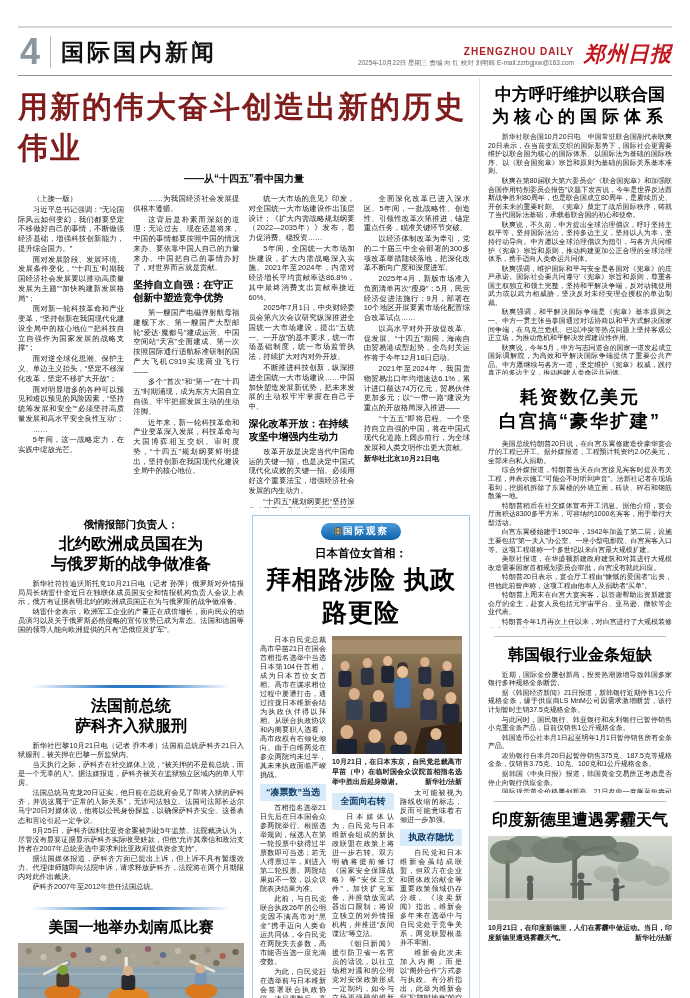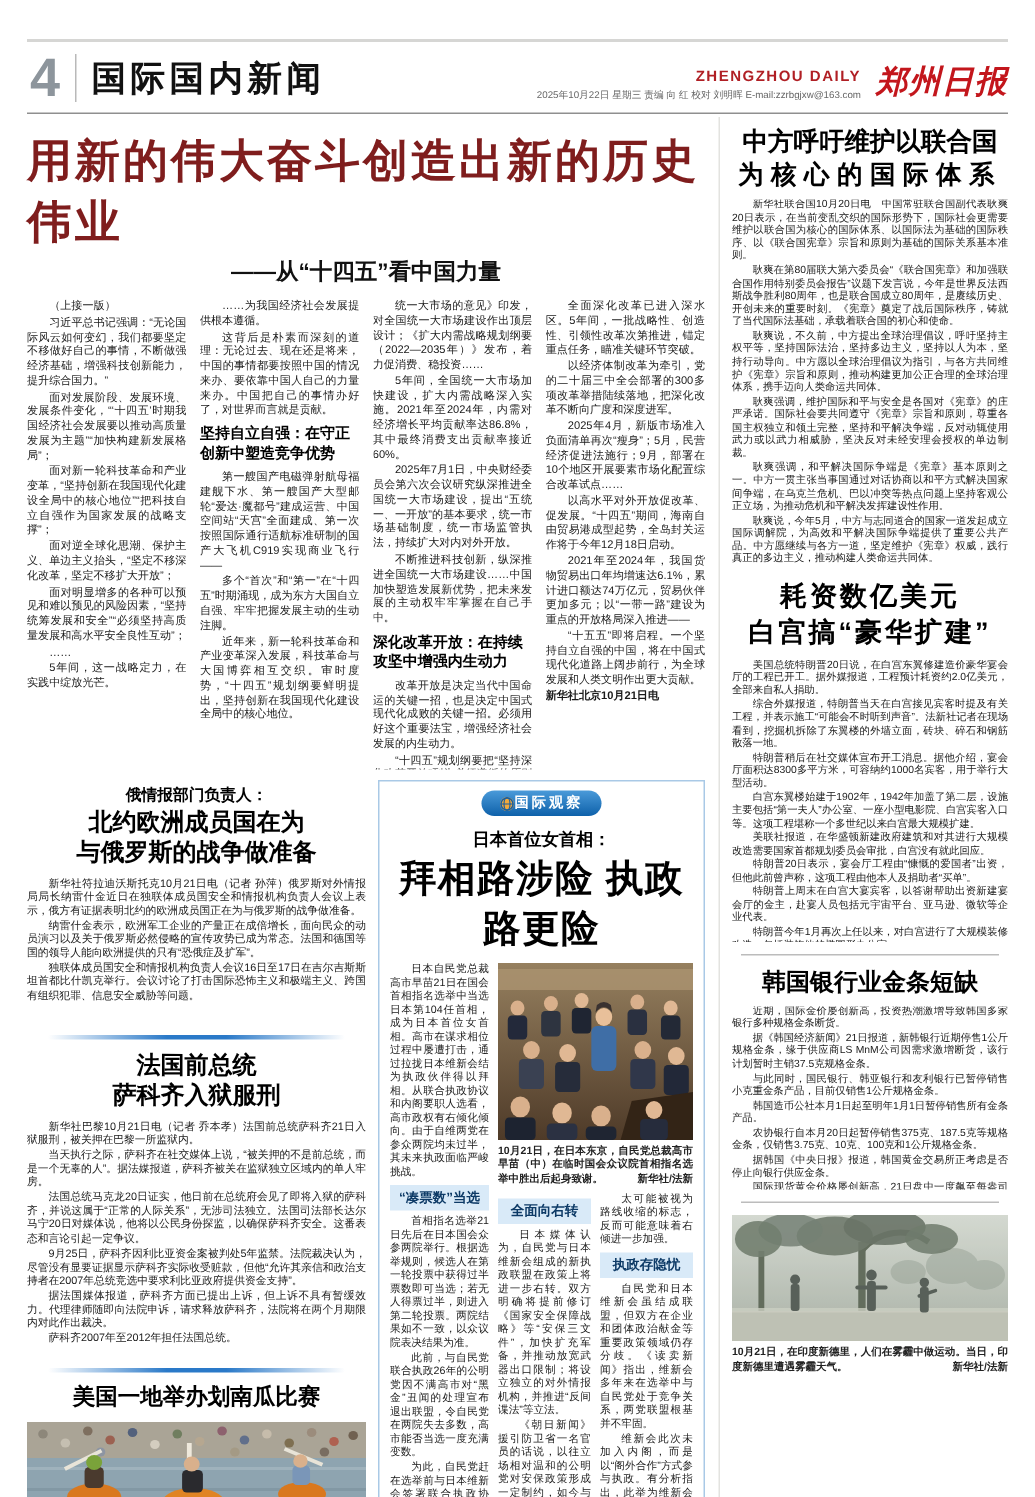--- a/index.html
+++ b/index.html
@@ -17,21 +17,21 @@
   .dateline{font-size:6.5px;color:#666;margin-top:2px;white-space:nowrap;}
   .masthead{font-size:21px;font-weight:900;font-style:italic;color:#c3161c;margin-left:10px;
             padding-bottom:2px;letter-spacing:1px;}
   .header-bottom-rule{border-top:1.5px solid #8f8f8f;margin-top:5px;}
   
   .main{display:flex;margin-top:2px;}
   .left-region{width:452px;}
   .right-region{flex:1;margin-left:9px;padding-left:8px;border-left:1px solid #e3e3e0;}
   
   .lead-title{font-size:30px;font-weight:900;letter-spacing:2px;margin:9px 0 3px;color:#7f1d1d;}
-  .lead-sub{text-align:center;font-size:15px;font-weight:700;margin-bottom:8px;color:#111;}
+  .lead-sub{text-align:center;font-size:10px;font-weight:700;margin-bottom:8px;color:#111;}
   .lead-body{display:flex;gap:9px;height:314px;overflow:hidden;}
   .lead-col{flex:1;overflow:hidden;}
   .lead-col p{font-size:7.4px;line-height:1.32;text-align:justify;text-indent:2em;margin:0 0 1px;color:#191919;}
   .lead-col .subhead{font-size:10px;font-weight:800;line-height:1.3;margin:5px 0 4px;color:#000;}
   .byline{text-align:right;font-weight:700;text-indent:0 !important;}
   
   .left-bottom{display:flex;margin-top:7px;}
   .llcol{width:226px;margin-right:8px;}
   
   .kicker{text-align:center;font-size:10.5px;font-weight:800;margin:3px 0 2px;color:#000;}
@@ -140,21 +140,20 @@
 
           <div>
             <div class="kicker">俄情报部门负责人：</div>
             <div class="h-md">
               <div>北约欧洲成员国在为</div>
               <div>与俄罗斯的战争做准备</div>
             </div>
             <div class="body-sm" style="height:98px;">
                 <p>新华社符拉迪沃斯托克10月21日电（记者 孙萍）俄罗斯对外情报局局长纳雷什金近日在独联体成员国安全和情报机构负责人会议上表示，俄方有证据表明北约的欧洲成员国正在为与俄罗斯的战争做准备。</p>
                 <p>纳雷什金表示，欧洲军工企业的产量正在成倍增长，面向民众的动员演习以及关于俄罗斯必然侵略的宣传攻势已成为常态。法国和德国等国的领导人能向欧洲提供的只有“恐俄症及扩军”。</p>
-                <p>独联体成员国安全和情报机构负责人会议16日至17日在吉尔吉斯斯坦首都比什凯克举行。会议讨论了打击国际恐怖主义和极端主义、跨国有组织犯罪、信息安全威胁等问题。</p>
               </div>
           </div>
 
           <div class="bluediv"></div>
 
           <div>
             <div class="h-md">
               <div>法国前总统</div>
               <div>萨科齐入狱服刑</div>
             </div>
@@ -232,21 +231,21 @@
               <span>国际观察</span>
             </span>
           </div>
           <div class="jp-kicker">日本首位女首相：</div>
           <div class="jp-title">拜相路涉险  执政路更险</div>
           <div class="jp-main">
             <div class="jp-col1">
                 <p>日本自民党总裁高市早苗21日在国会首相指名选举中当选日本第104任首相，成为日本首位女首相。高市在谋求相位过程中屡遭打击，通过拉拢日本维新会结为执政伙伴得以拜相。从联合执政协议和内阁要职人选看，高市政权有右倾化倾向。由于自维两党在参众两院均未过半，其未来执政面临严峻挑战。</p>
                 <div class="jp-sub">“凑票数”当选</div>
                 <p>首相指名选举21日先后在日本国会众参两院举行。根据选举规则，候选人在第一轮投票中获得过半票数即可当选；若无人得票过半，则进入第二轮投票。两院结果如不一致，以众议院表决结果为准。</p>
-                <p>此前，与自民党联合执政26年的公明党因不满高市对“黑金”丑闻的处理宣布退出联盟，令自民党在两院失去多数，高市能否当选一度充满变数。</p>
+                <p>此前，与自民党联合执政26年的公明党因不满高市对“黑金”携手迈向人类命运共同体，令自民党在两院失去多数，高市能否当选一度充满变数。</p>
                 <p>为此，自民党赶在选举前与日本维新会签署联合执政协议，凑足票数后，高市在众议院第一轮投票中即获过半票数当选。</p>
               </div>
             <div class="jp-right">
               <svg class="photo" viewBox="0 0 140 118" height="118" preserveAspectRatio="none">
                 <defs>
                   <linearGradient id="woodg" x1="0" y1="0" x2="0" y2="1">
                     <stop offset="0" stop-color="#96805f"></stop>
                       <stop offset="1" stop-color="#4e3a28"></stop>
                   </linearGradient>
                 </defs>
@@ -360,20 +359,21 @@
             <p>韩国造币公社本月1日起至明年1月1日暂停销售所有金条产品。</p>
             <p>农协银行自本月20日起暂停销售375克、187.5克等规格金条，仅销售3.75克、10克、100克和1公斤规格金条。</p>
             <p>据韩国《中央日报》报道，韩国黄金交易所正考虑是否停止向银行供应金条。</p>
             <p>国际现货黄金价格屡创新高，21日盘中一度飙至每盎司4375.49美元。</p>
           </div>
       </div>
 
       <div class="graydiv"></div>
 
       <div>
+        <div class="r-h">印度新德里遭遇雾霾天气</div>
         <svg class="photo" viewBox="0 0 188 84" height="84" preserveAspectRatio="none">
           <defs>
             <linearGradient id="hazeg" x1="0" y1="0" x2="0" y2="1">
               <stop offset="0" stop-color="#ccd2c8"></stop>
                 <stop offset="1" stop-color="#9aa396"></stop>
             </linearGradient>
           </defs>
           <rect width="188" height="84" fill="url(#hazeg)"></rect>
           <g opacity="0.45" fill="#7e8b7c">
             <ellipse cx="150" cy="34" rx="18" ry="12"></ellipse>

